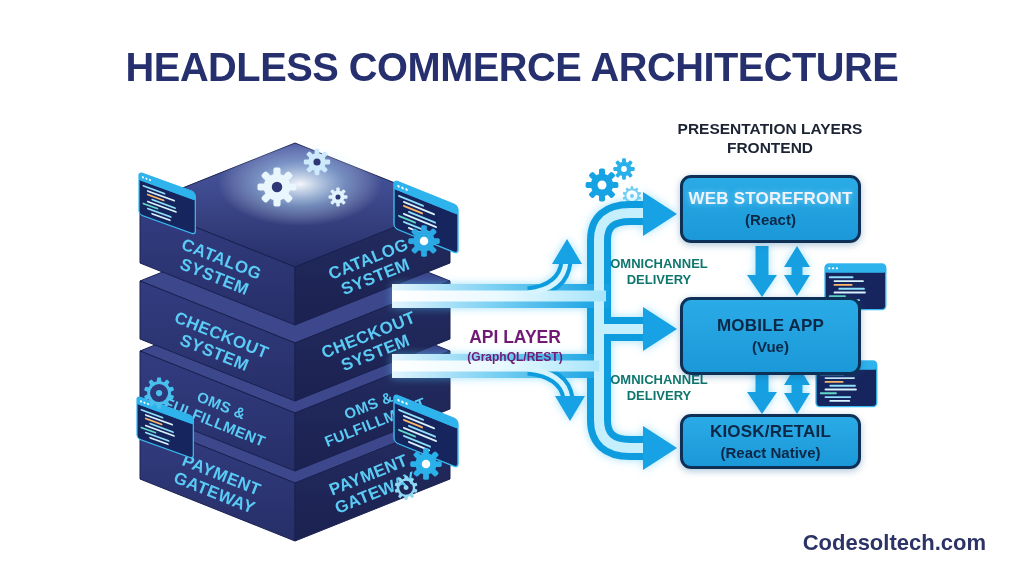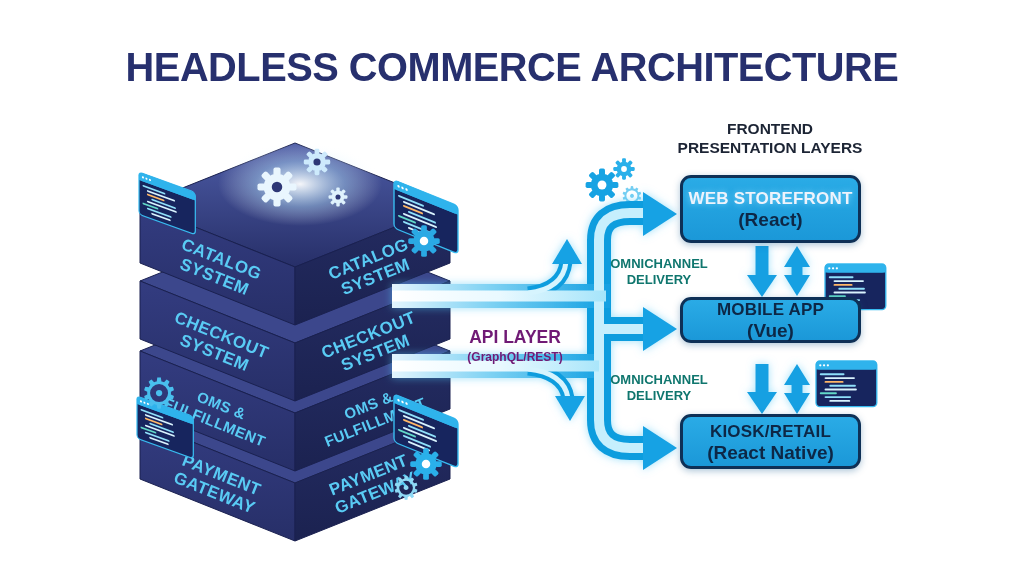--- a/index.html
+++ b/index.html
@@ -31,24 +31,24 @@
   .api-label .l2{font-size:12px;margin-top:2px;}
   .fbox{
     position:absolute;left:680px;width:181px;box-sizing:border-box;
     border:3px solid #0e3056;border-radius:11px;
     background:linear-gradient(180deg,#2aabe6,#1b98d8);
     box-shadow:0 2px 7px rgba(20,90,140,.35);
     display:flex;flex-direction:column;align-items:center;justify-content:center;
     text-align:center;line-height:21px;
   }
   #box-web{top:175px;height:68px;}
-  #box-mobile{top:297px;height:46px;}
+  #box-mobile{top:297px;height:78px;}
   #box-kiosk{top:414px;height:55px;}
   .fbox .t1{font-size:17px;font-weight:800;color:#0d2746;letter-spacing:.2px;}
-  .fbox .t2{font-size:19px;font-weight:700;color:#0d2746;}
+  .fbox .t2{font-size:15px;font-weight:700;color:#0d2746;}
   #box-web .t1{color:#eef3fc;text-shadow:0 0 6px rgba(130,220,255,.9);}
   .watermark{
     position:absolute;top:530px;right:38px;font-size:22px;font-weight:800;color:#2c3367;
   }
   .stackTxt{font-weight:800;font-size:17px;fill:#59cbf4;letter-spacing:.4px;}
   .stackTxt.small{font-size:15px;}
   .gearGlyph{font-family:"DejaVu Sans", sans-serif;}
 </style>
 </head>
 <body>
@@ -249,22 +249,22 @@
       <polygon points="747,392 777,392 762,414" stroke="none"></polygon>
       <path d="M797 384 L797 394" stroke-width="11" fill="none"></path>
       <polygon points="784,385 810,385 797,364" stroke="none"></polygon>
       <polygon points="784,393 810,393 797,414" stroke="none"></polygon>
     </g>
   </svg>
 
   <div class="page-title">HEADLESS COMMERCE ARCHITECTURE</div>
 
   <div class="frontend-heading">
+    <div>PRESENTATION LAYERS</div>
     <div>FRONTEND</div>
-    <div>PRESENTATION LAYERS</div>
   </div>
 
   <div class="api-label">
     <div class="l1">API LAYER</div>
     <div class="l2">(GraphQL/REST)</div>
   </div>
 
   <div class="omni" id="omni1">
     <div>OMNICHANNEL</div>
     <div>DELIVERY</div>
@@ -280,13 +280,14 @@
   </div>
   <div class="fbox" id="box-mobile">
     <div class="t1">MOBILE APP</div>
     <div class="t2">(Vue)</div>
   </div>
   <div class="fbox" id="box-kiosk">
     <div class="t1">KIOSK/RETAIL</div>
     <div class="t2">(React Native)</div>
   </div>
 
+  <div class="watermark">Codesoltech.com</div>
 </div>
 
 </body></html>

